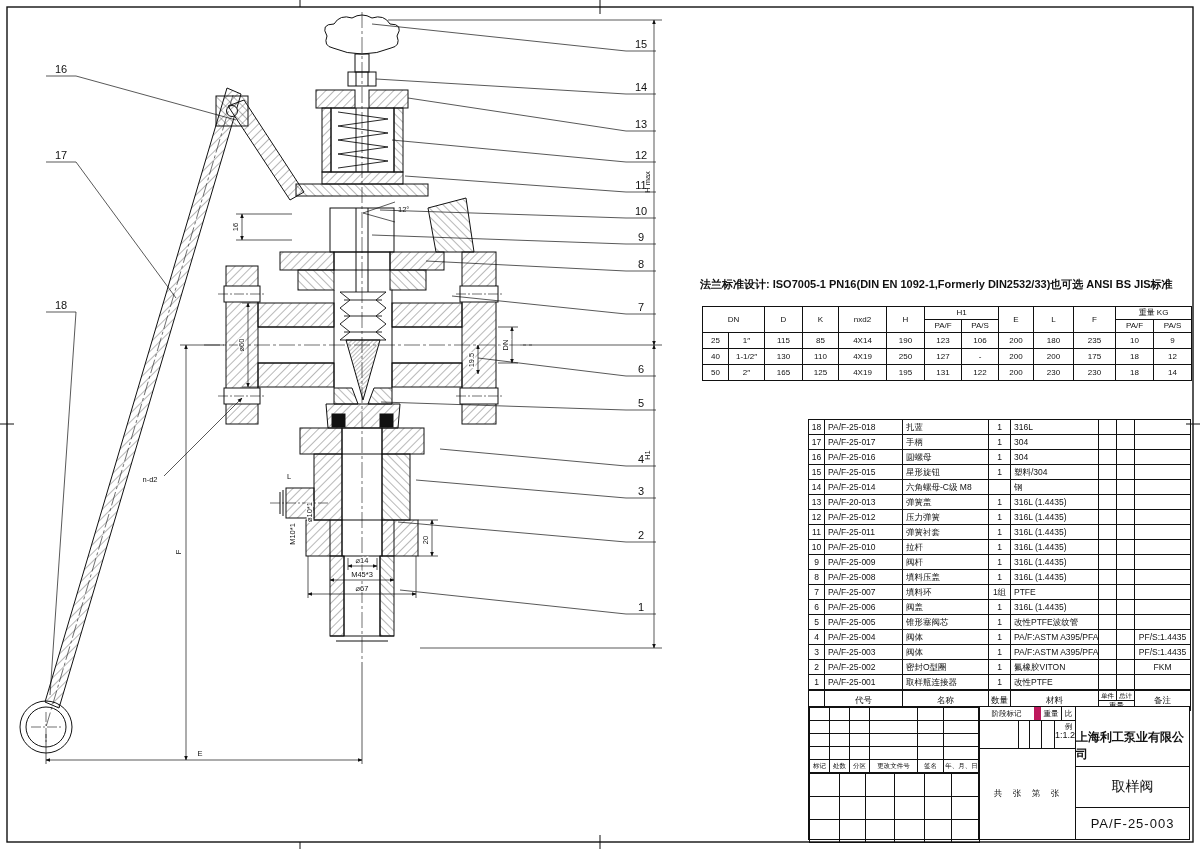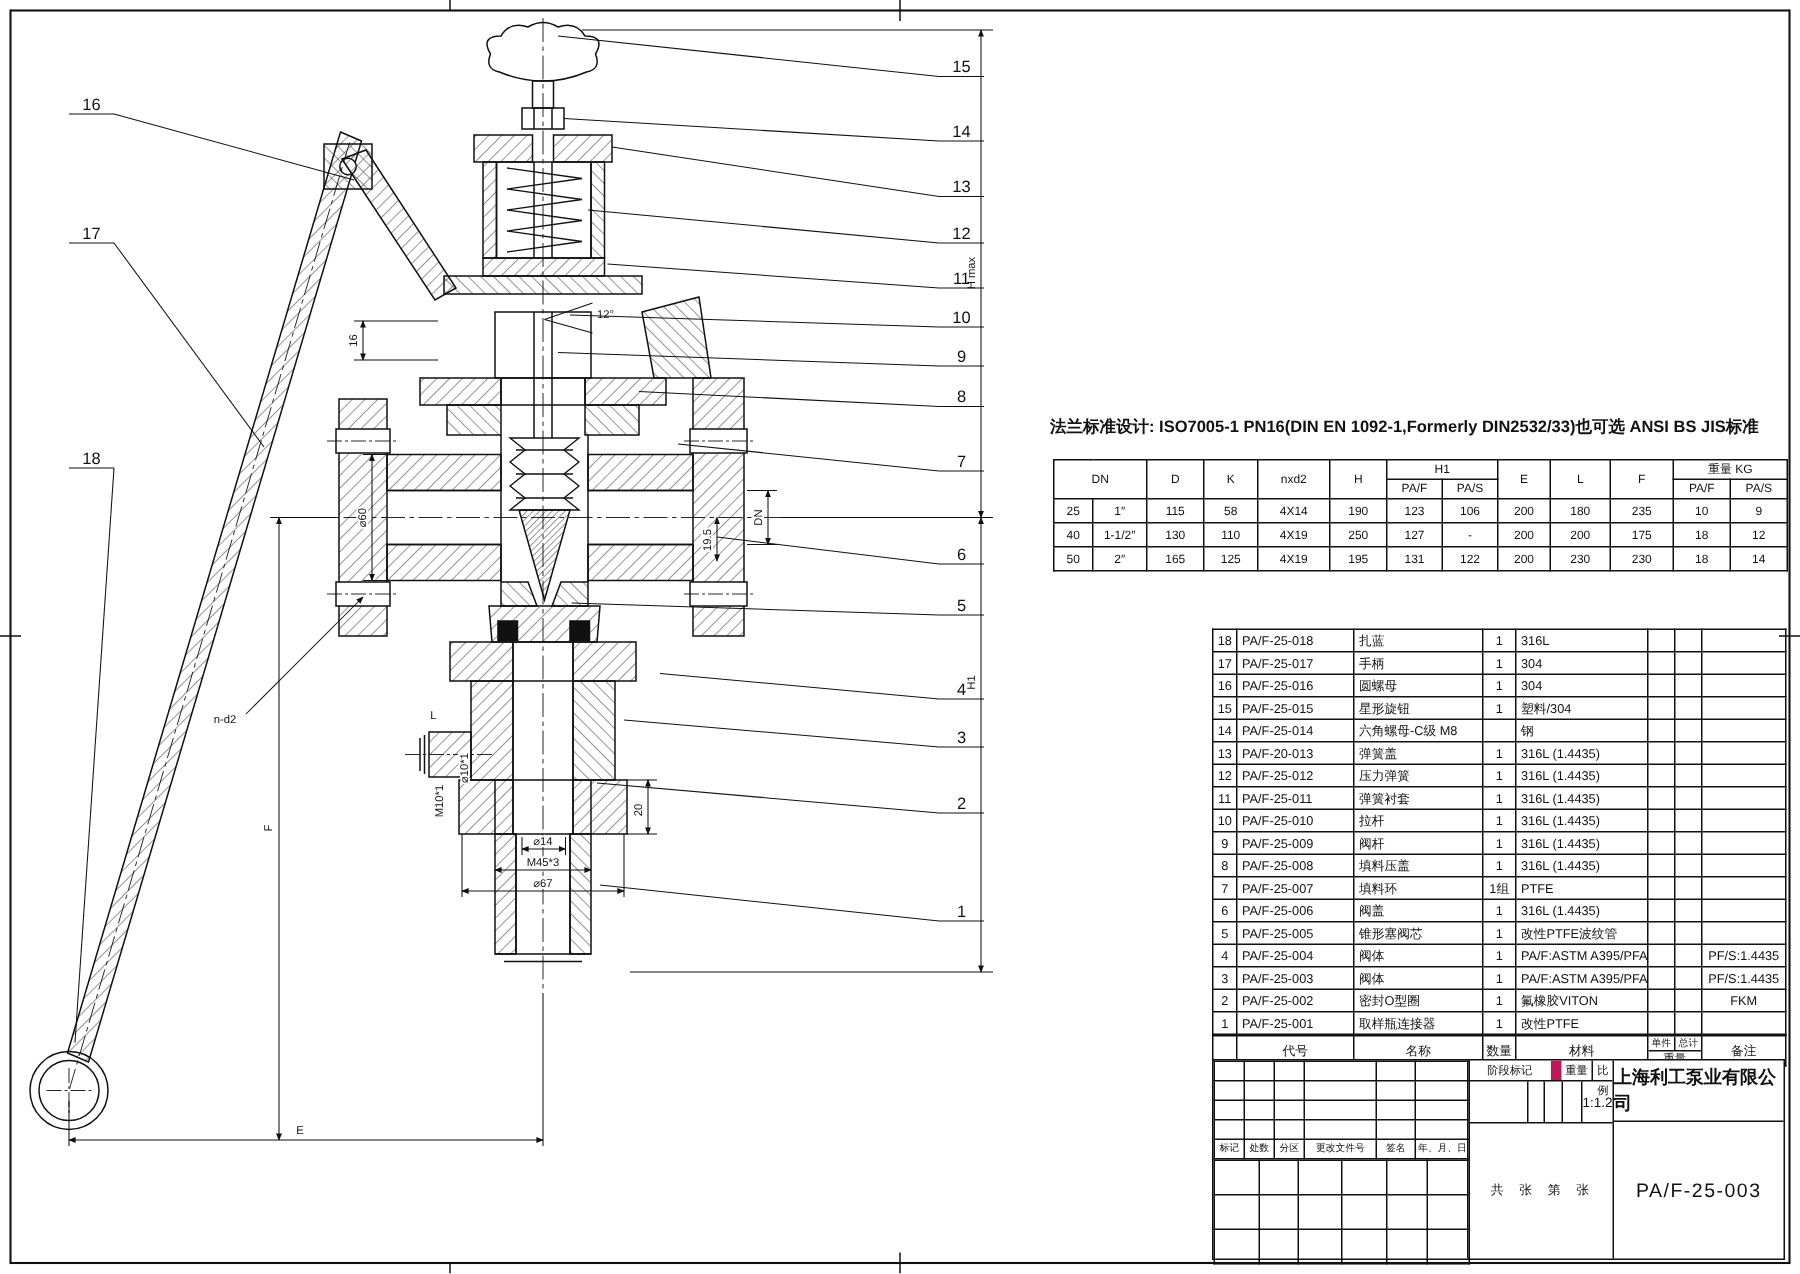--- a/index.html
+++ b/index.html
@@ -47,21 +47,21 @@
   .tb-vals{height:27px;border-bottom:1px solid #111;display:flex;font-size:9px;padding-left:28px;}
   .tb-vals span{border-right:1px solid #111;}
   .tb-vals span:nth-child(1){width:18px;}
   .tb-vals span:nth-child(2){width:18px;}
   .tb-vals span:nth-child(3){width:18px;}
   .tb-vals span:nth-child(4){width:20px;}
   .tb-vals span:nth-child(5){flex:1;border-right:none;display:flex;align-items:center;justify-content:center;}
   .tb-sheets{flex:1;display:flex;align-items:center;justify-content:center;font-size:8.5px;letter-spacing:1px;}
   .tb-right{flex:1;display:flex;flex-direction:column;}
   .tb-company{height:40px;border-bottom:1px solid #111;display:flex;align-items:center;justify-content:center;
-              font-size:12px;font-weight:bold;}
+              font-size:12px;font-weight:bold;margin-top:19px;}
   .tb-title{height:40px;border-bottom:1px solid #111;display:flex;align-items:center;justify-content:center;font-size:14px;}
   .tb-no{flex:1;display:flex;align-items:center;justify-content:center;font-size:13px;letter-spacing:1px;}
 </style>
 </head>
 <body>
 
 <svg width="1200" height="849" viewBox="0 0 1200 849">
   <defs>
     <pattern id="ph1" patternUnits="userSpaceOnUse" width="6" height="6" patternTransform="rotate(45)">
       <line x1="0" y1="0" x2="0" y2="6" stroke="#333" stroke-width="0.7"></line>
@@ -392,21 +392,21 @@
       <th>PA/S</th>
       <th>PA/F</th>
       <th>PA/S</th>
     </tr>
   </thead>
   <tbody>
       <tr>
         <td>25</td>
         <td>1″</td>
         <td>115</td>
-        <td>58</td>
+        <td>85</td>
         <td>4X14</td>
         <td>190</td>
         <td>123</td>
         <td>106</td>
         <td>200</td>
         <td>180</td>
         <td>235</td>
         <td>10</td>
         <td>9</td>
       </tr>
@@ -769,15 +769,16 @@
       <span></span>
         <span></span>
         <span></span>
         <span></span>
       <span>1:1.2</span>
     </div>
     <div class="tb-sheets">共　张　第　张</div>
   </div>
   <div class="tb-right">
     <div class="tb-company">上海利工泵业有限公司</div>
+    <div class="tb-title">取样阀</div>
     <div class="tb-no">PA/F-25-003</div>
   </div>
 </div>
 
 </body></html>

